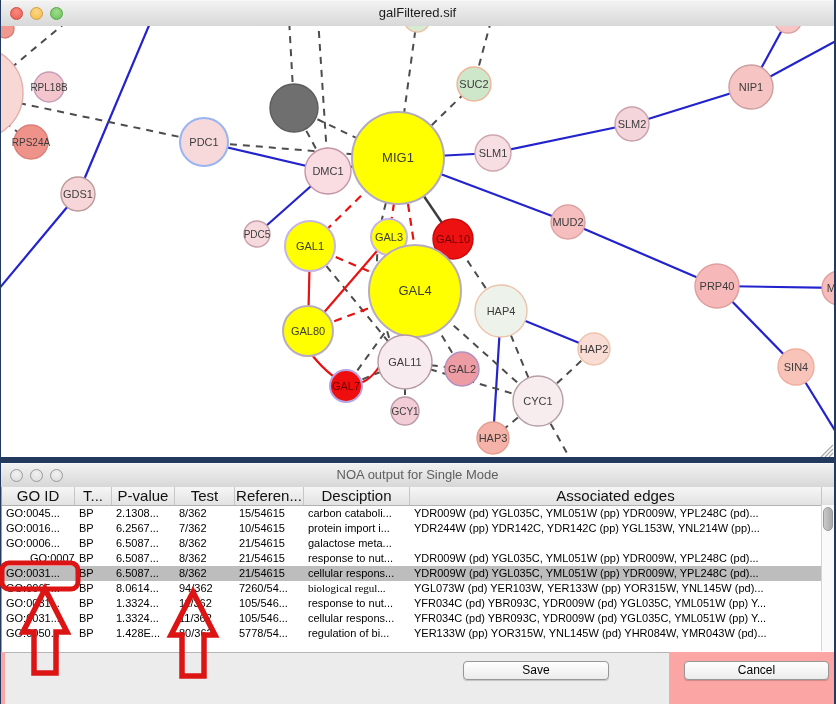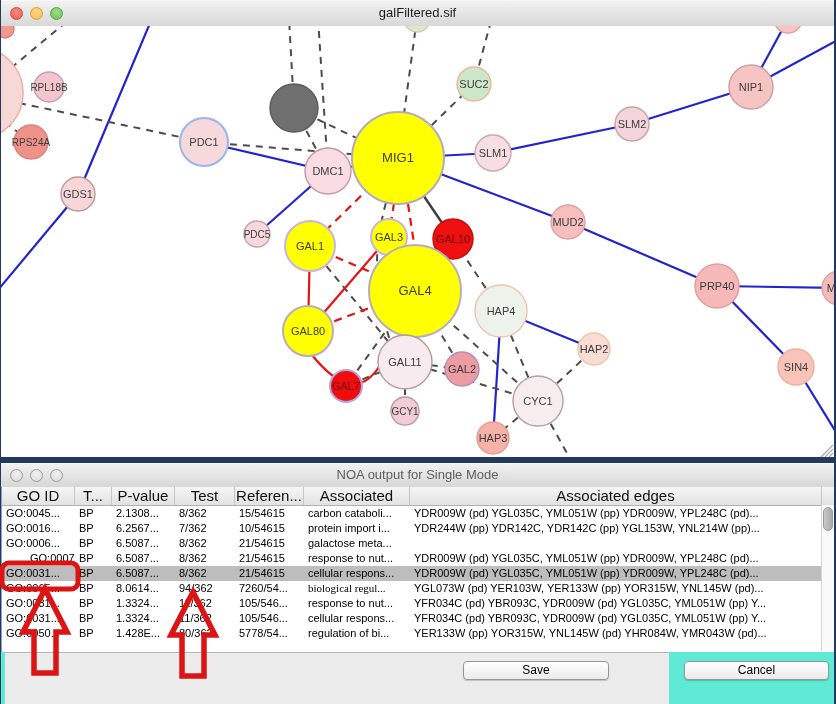--- a/index.html
+++ b/index.html
@@ -23,21 +23,21 @@
     font-size:13px;color:#1c1c1c;
   }
   .tl{position:absolute;top:6px;width:13px;height:13px;border-radius:50%;box-sizing:border-box;}
   .tl.red{left:9px;background:radial-gradient(circle at 50% 35%,#f98a80,#ed5b4f);border:1px solid #ce4a40;}
   .tl.yellow{left:29px;background:radial-gradient(circle at 50% 35%,#fcd68a,#f5bd45);border:1px solid #d29f3c;}
   .tl.green{left:49px;background:radial-gradient(circle at 50% 35%,#a0dc8e,#64c254);border:1px solid #54a546;}
   .tl.plain{background:radial-gradient(circle at 50% 35%,#f2f2f2,#d9d9d9);border:1px solid #9b9b9b;}
   #graph-area{position:absolute;top:26px;left:0;width:833px;height:431px;background:#fff;overflow:hidden;}
   #net{display:block;}
   
-  #win2{top:463px;height:241px;background:#5eead4;}
+  #win2{top:463px;height:241px;background:#fca5a5;}
   #win2 .titlebar{height:23px;background:linear-gradient(#f1f1f1,#d7d7d7);}
   #win2 .titlebar .title{color:#5f5f5f;top:3px;}
   #win2 .tl{top:5px;}
   #win2 .tl.plain:nth-child(1){left:9px;} #win2 .tl.plain:nth-child(2){left:29px;} #win2 .tl.plain:nth-child(3){left:49px;}
   #table-wrap{position:absolute;top:24px;left:0;width:833px;height:165px;background:#fff;border-left:1px solid #8aa0c4;box-sizing:border-box;}
   #thead{display:flex;height:18px;background:linear-gradient(#f6f6f6,#e2e2e2);border-bottom:1px solid #b2b2b2;}
   #thead .hc{
     box-sizing:border-box;border-right:1px solid #c6c6c6;
     font-size:15px;color:#111;text-align:center;line-height:17px;
     overflow:hidden;white-space:nowrap;flex:none;
@@ -210,21 +210,21 @@
     <span class="tl plain" style="left:49px"></span>
     <div class="title">NOA output for Single Mode</div>
   </div>
   <div id="table-wrap">
     <div id="thead">
         <div class="hc" style="width: 73px;">GO ID</div>
         <div class="hc" style="width: 37px;">T...</div>
         <div class="hc" style="width: 63px;">P-value</div>
         <div class="hc" style="width: 60px;">Test</div>
         <div class="hc" style="width: 69px;">Referen...</div>
-        <div class="hc" style="width: 106px;">Associated</div>
+        <div class="hc" style="width: 106px;">Desciption</div>
         <div class="hc" style="width: 412px;">Associated edges</div>
       </div>
     <div id="tbody">
         <div class="trow">
           <div class="tc" style="width: 73px;">GO:0045...</div>
           <div class="tc" style="width: 37px;">BP</div>
           <div class="tc" style="width: 63px;">2.1308...</div>
           <div class="tc" style="width: 60px;">8/362</div>
           <div class="tc" style="width: 69px;">15/54615</div>
           <div class="tc" style="width: 106px;">carbon cataboli...</div>

